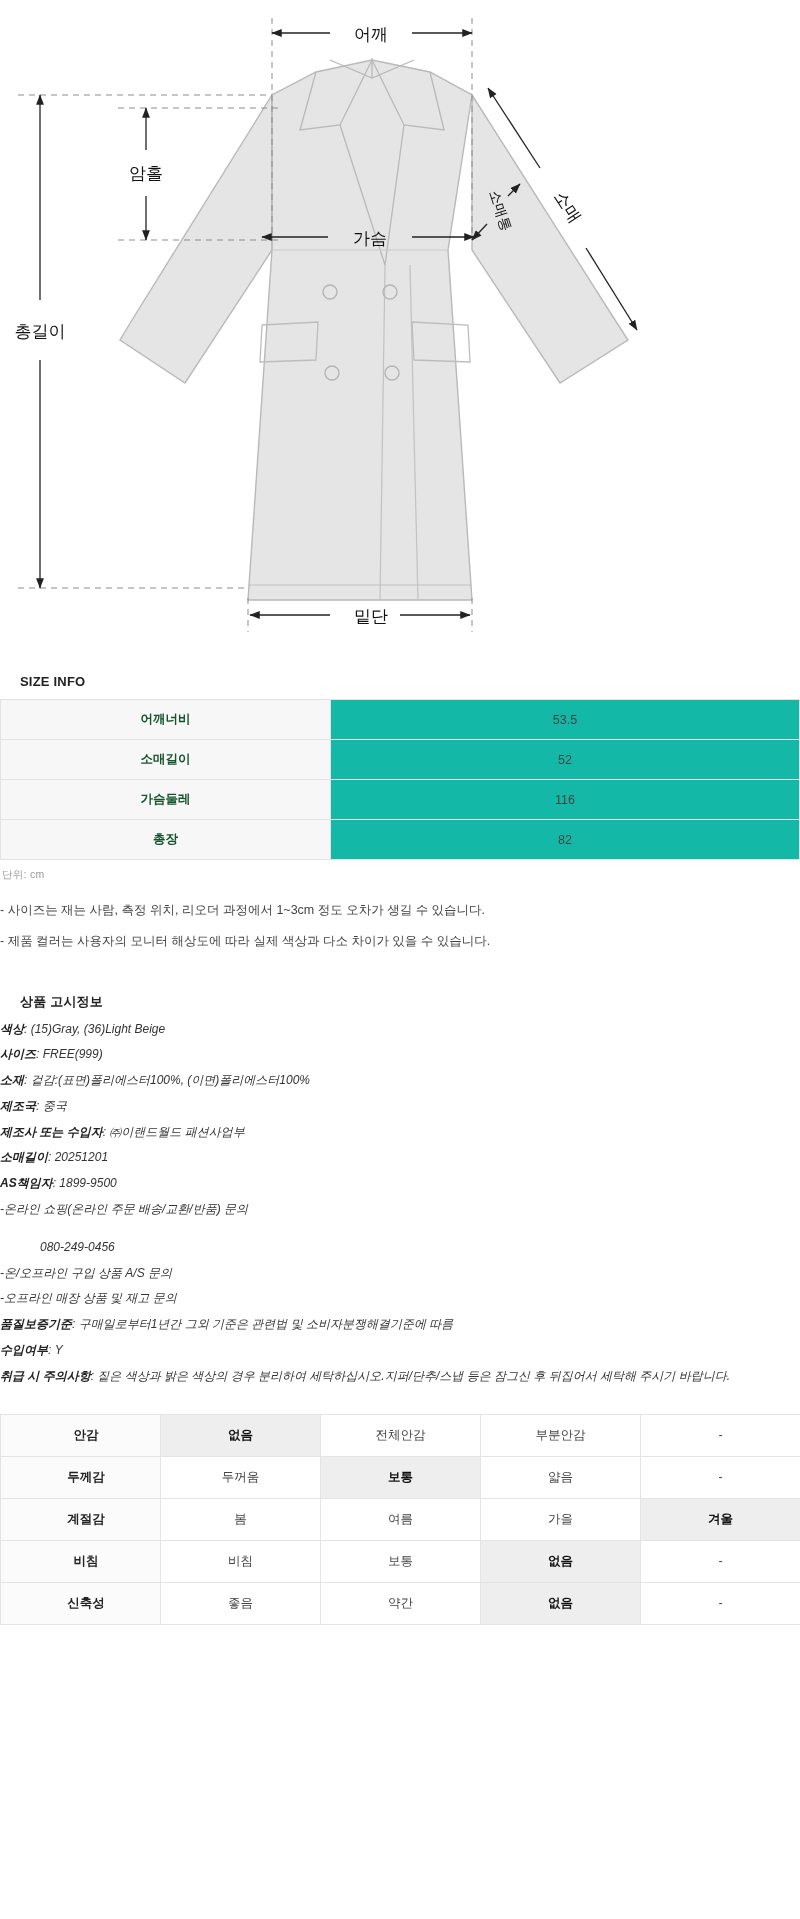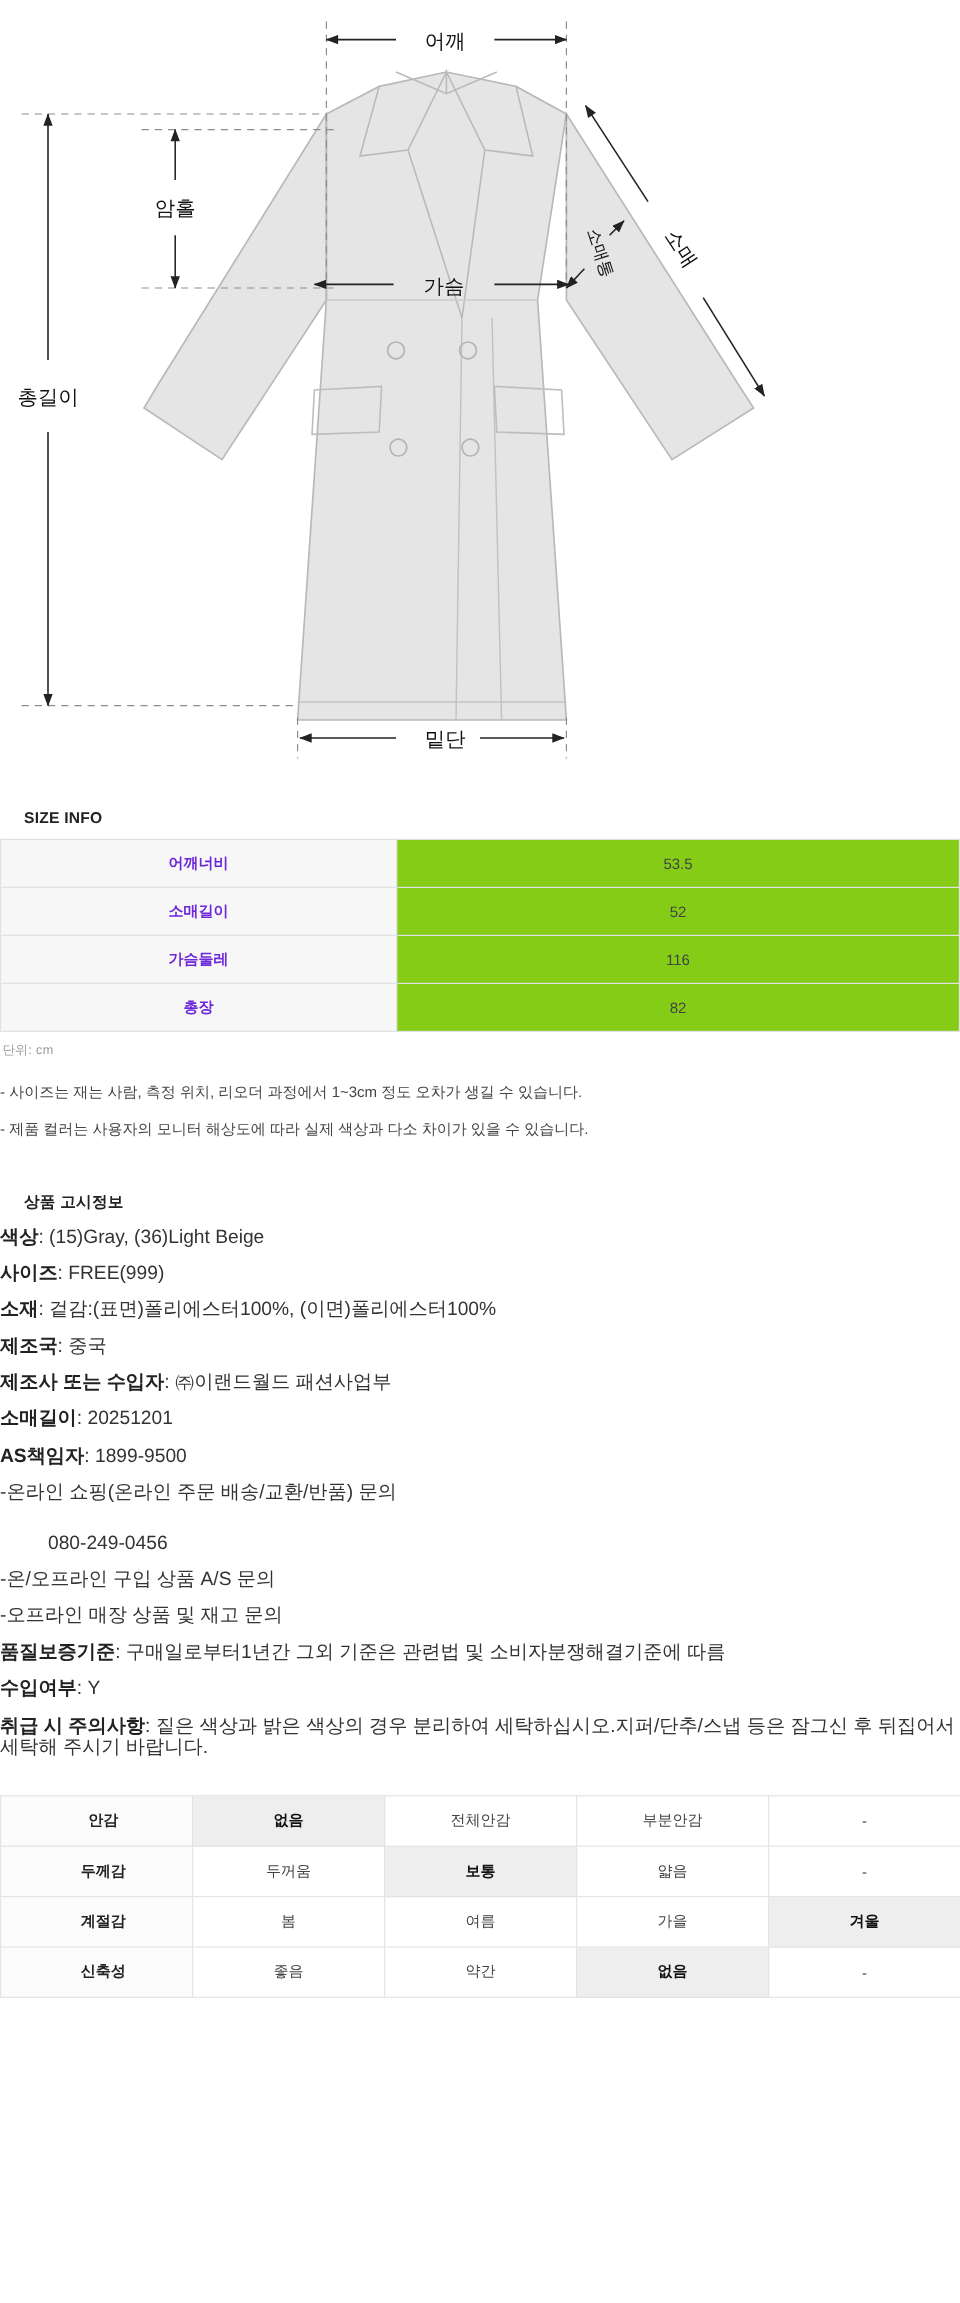--- a/index.html
+++ b/index.html
@@ -37,52 +37,53 @@
   table.size-table {
     width: 800px;
     border-collapse: collapse;
     table-layout: fixed;
   }
   table.size-table td {
     border: 1px solid #e2e2e2;
     height: 40px;
     font-size: 12.5px;
     text-align: center;
-    color: #6d28d9;
+    color: #14532d;
   }
   table.size-table td.th {
     width: 330px;
     background: #f7f7f7;
     font-weight: bold;
   }
   table.size-table td.val {
-    background: #84cc16;
+    background: #14b8a6;
     color: #444;
   }
   .unit {
     font-size: 10.5px;
     color: #9a9a9a;
     margin: 8px 0 22px 2px;
     letter-spacing: 0.3px;
   }
 
   
   .notice-line {
     font-size: 12.5px;
     color: #444;
     line-height: 1.1;
     margin-bottom: 17px;
   }
 
   
   .spec-line {
-    font-size: 16px;
+    font-size: 12px;
     color: #333;
     line-height: 1.15;
     margin-bottom: 12px;
+    font-style: italic;
   }
   .spec-line b { font-weight: bold; color: #222; }
   .spec-line.gap { margin-top: 24px; padding-left: 40px; }
 
   
   table.attr-table {
     width: 800px;
     border-collapse: collapse;
     table-layout: fixed;
     margin-top: 30px;
@@ -301,20 +302,27 @@
         <td>-</td>
       </tr>
       <tr>
         <td class="rowhead">계절감</td>
         <td>봄</td>
         <td>여름</td>
         <td>가을</td>
         <td class="sel">겨울</td>
       </tr>
       <tr>
+        <td class="rowhead">비침</td>
+        <td>비침</td>
+        <td>보통</td>
+        <td class="sel">없음</td>
+        <td>-</td>
+      </tr>
+      <tr>
         <td class="rowhead">신축성</td>
         <td>좋음</td>
         <td>약간</td>
         <td class="sel">없음</td>
         <td>-</td>
       </tr>
     </tbody>
   </table>
 
 </div>

